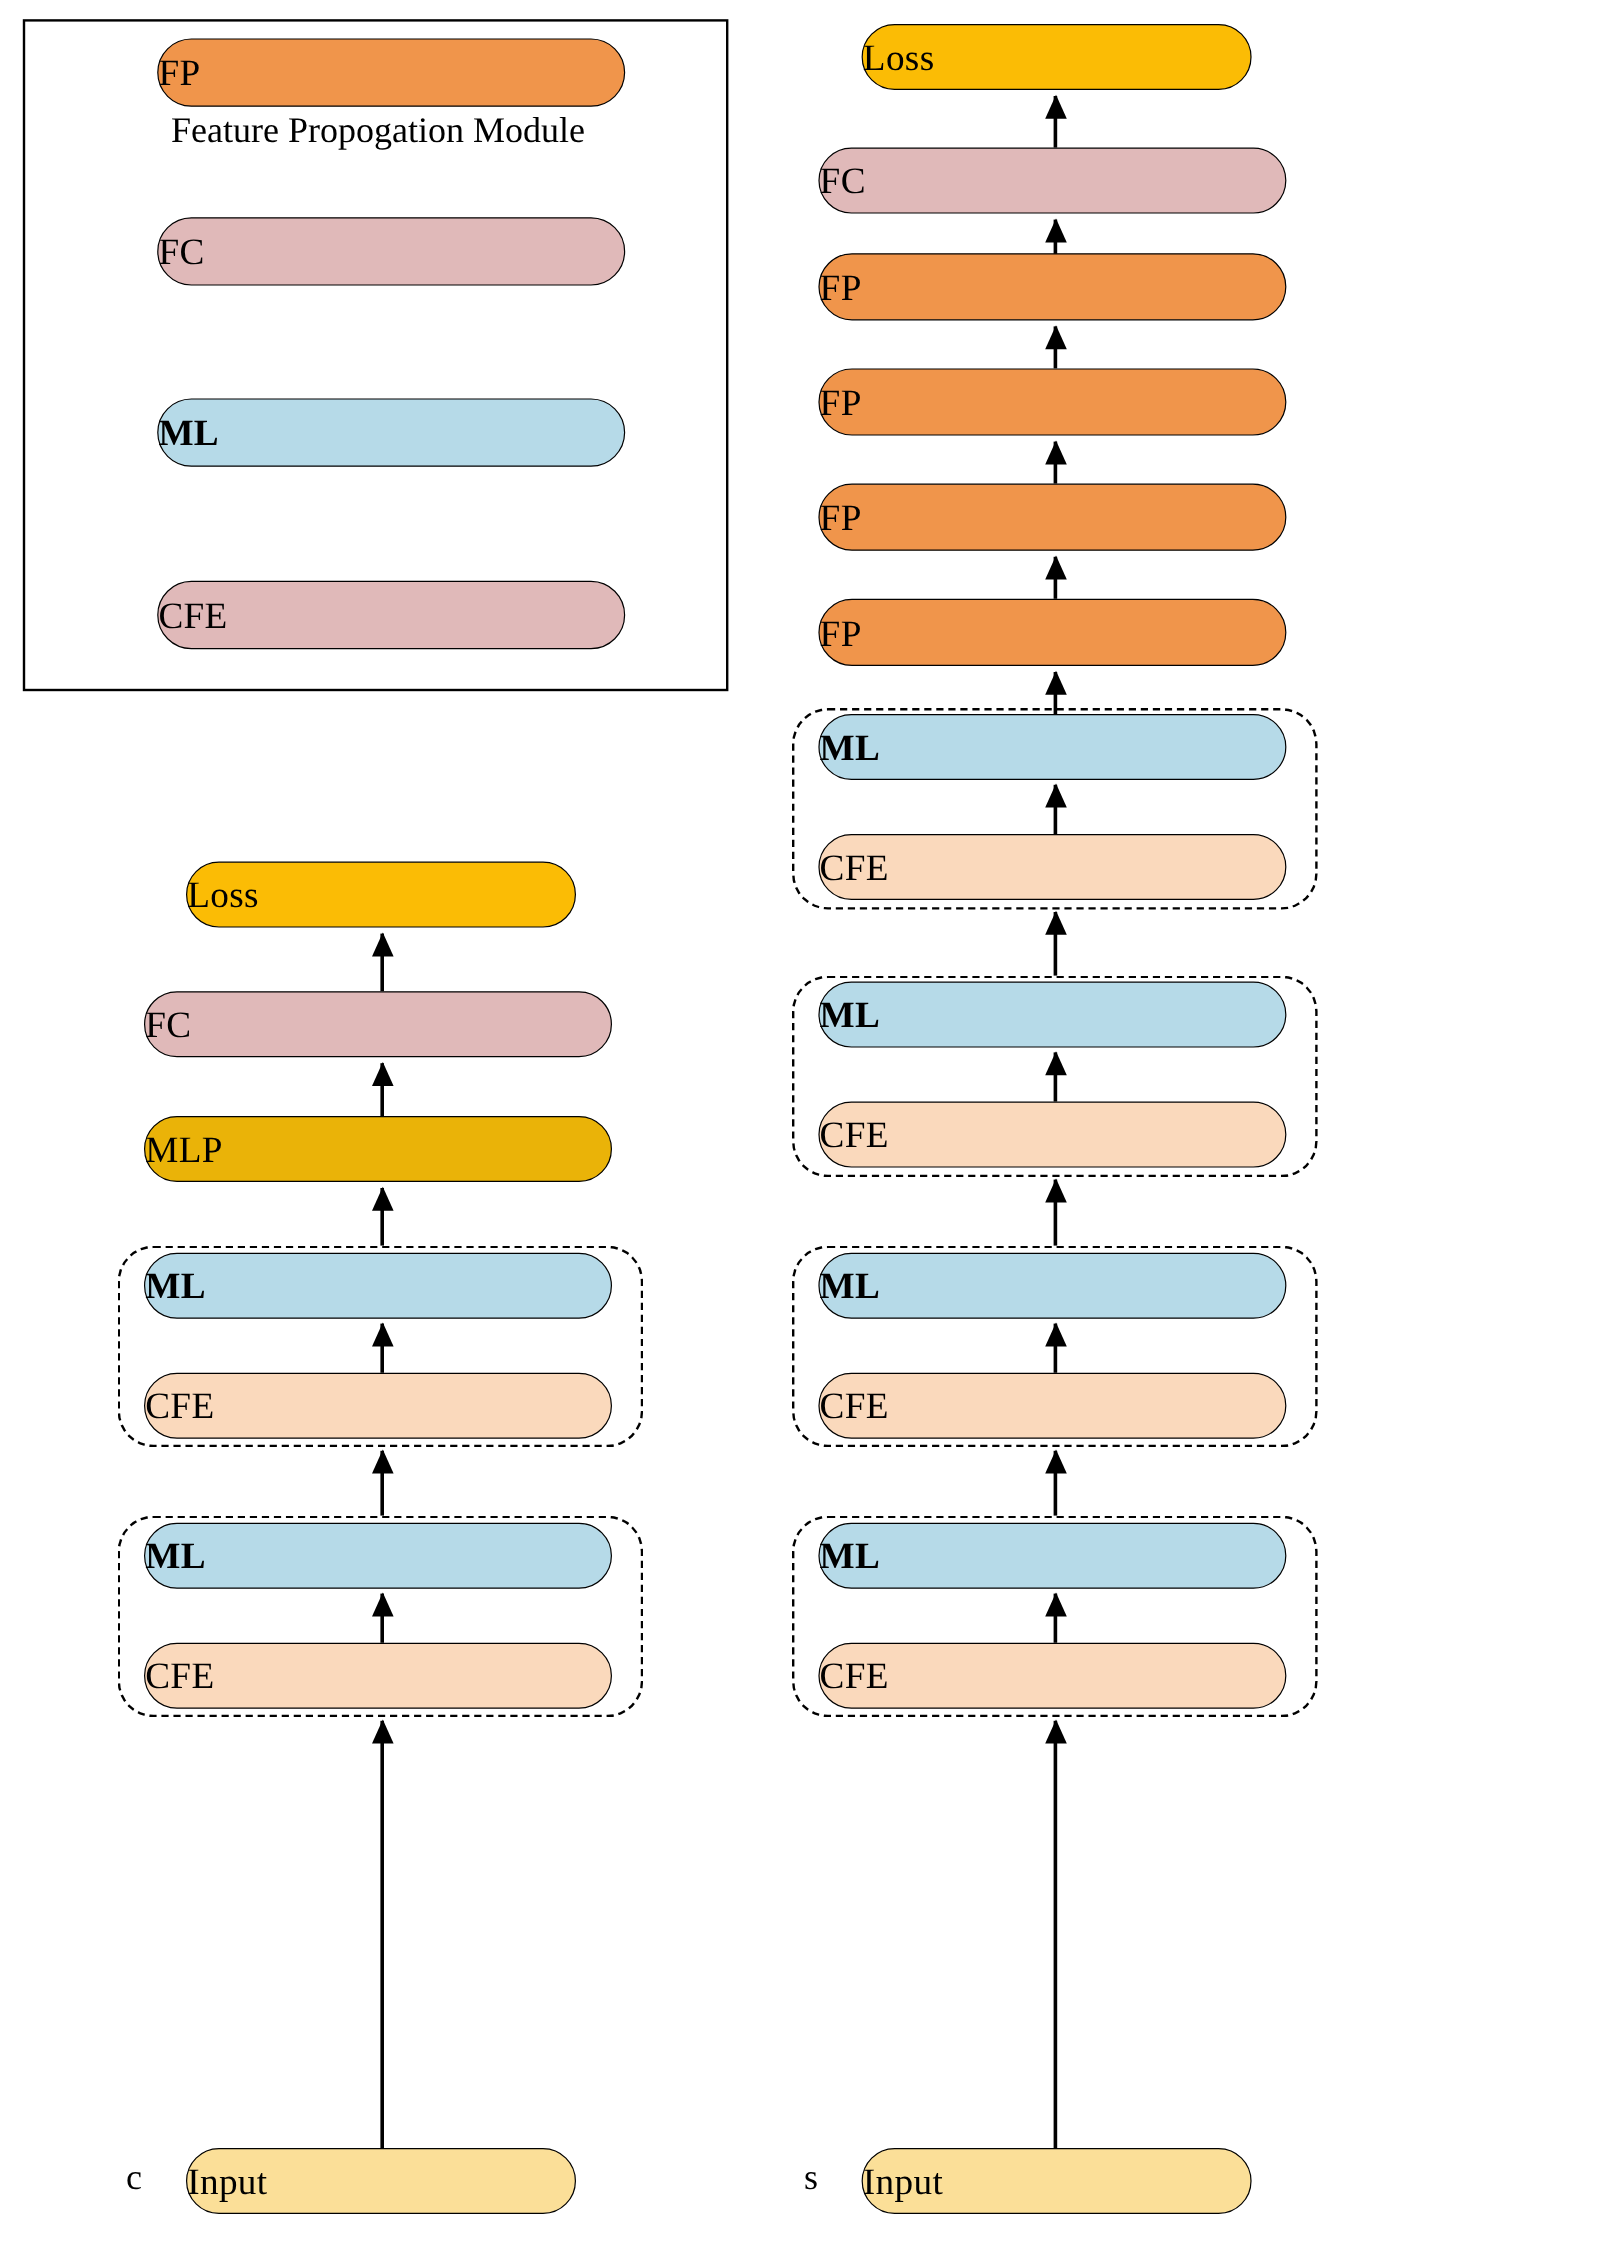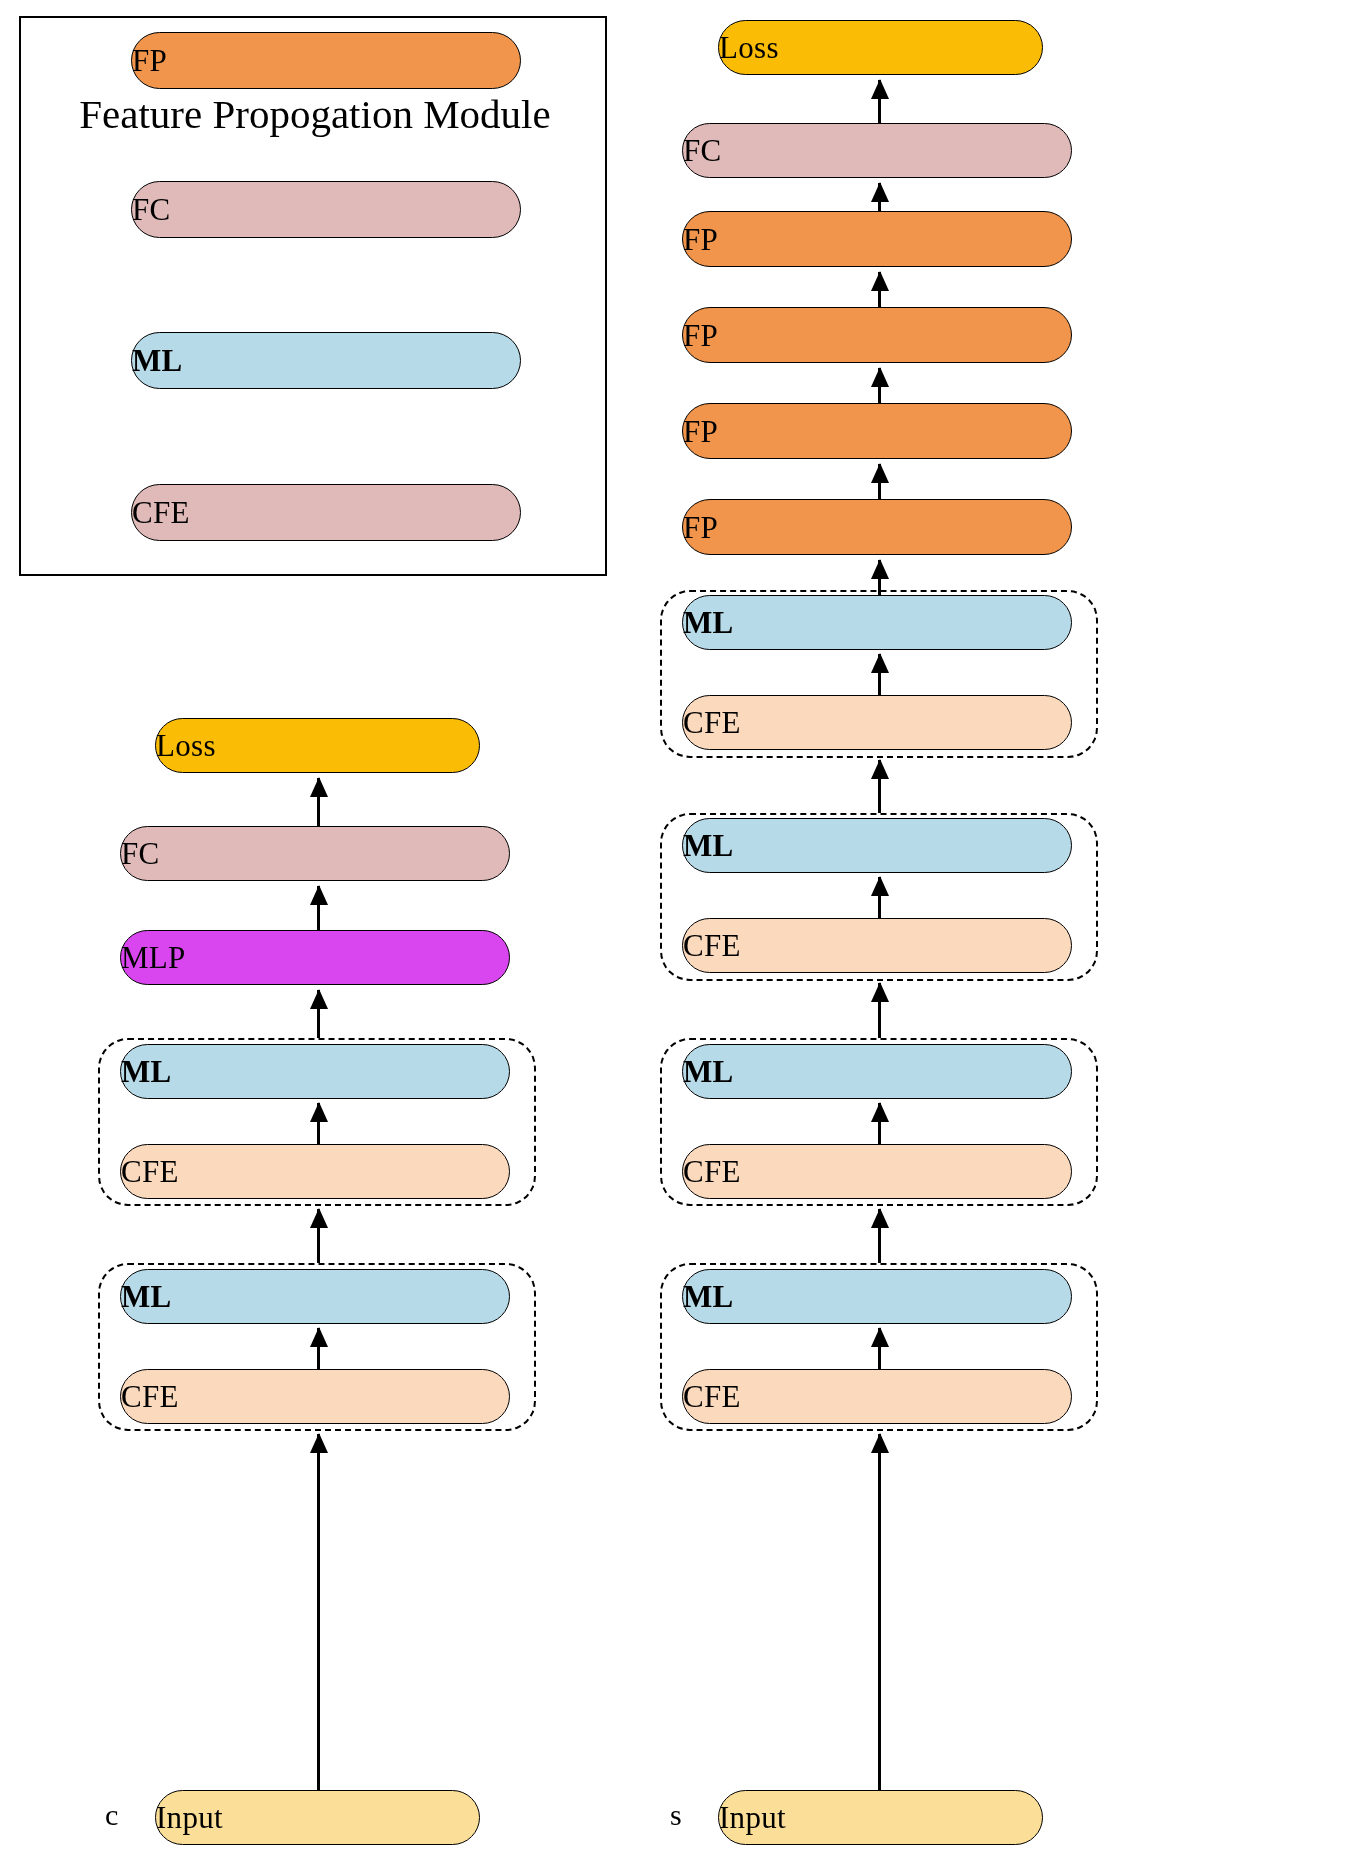--- a/index.html
+++ b/index.html
@@ -15,30 +15,30 @@
     display:flex;align-items:center;justify-content:flex-start;
     font-size:31px;line-height:1;letter-spacing:.3px;
     white-space:nowrap;
   }
   
   .c-fp   {background:#F0954B;}
   .c-fc   {background:#E0B9B9;}
   .c-ml   {background:#B6DAE8;font-weight:bold;}
   .c-cfe-l{background:#E0B9B9;}
   .c-cfe  {background:#FAD9BC;}
-  .c-mlp  {background:#d946ef;}
+  .c-mlp  {background:#eab308;}
   .c-loss {background:#FBBC05;}
   .c-input{background:#FBDF98;}
   
   #legend-box{
     position:absolute;left:19px;top:16px;width:588px;height:560px;
     border:2px solid #000;box-sizing:border-box;background:#fff;
   }
   .legend-caption{
-    position:absolute;text-align:center;font-size:41px;
+    position:absolute;text-align:center;font-size:30px;
     white-space:nowrap;line-height:1;
   }
   
   .arrow{position:absolute;width:3px;background:#000;}
   .arrow::after{
     content:"";position:absolute;left:50%;top:-1px;transform:translateX(-50%);
     width:0;height:0;border-left:9px solid transparent;
     border-right:9px solid transparent;border-bottom:20px solid #000;
   }
   .arrow.plain::after{display:none;}

